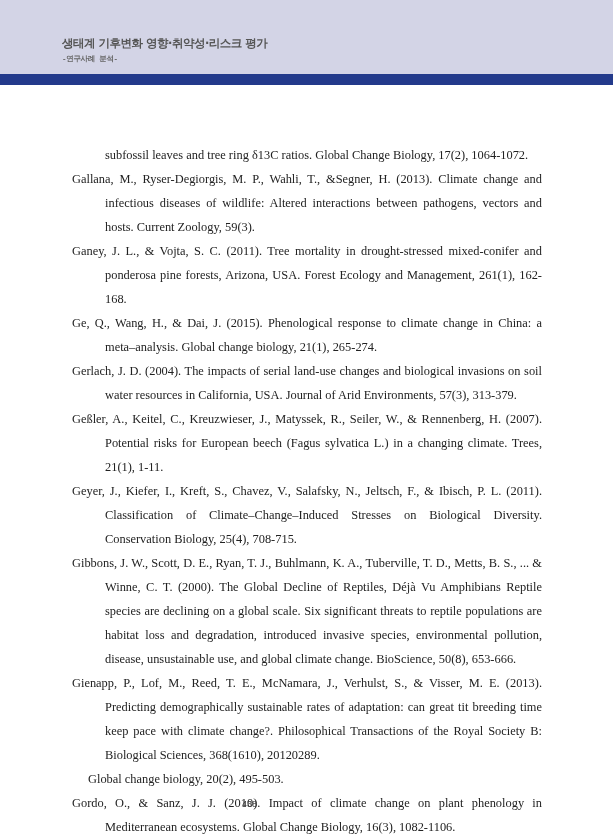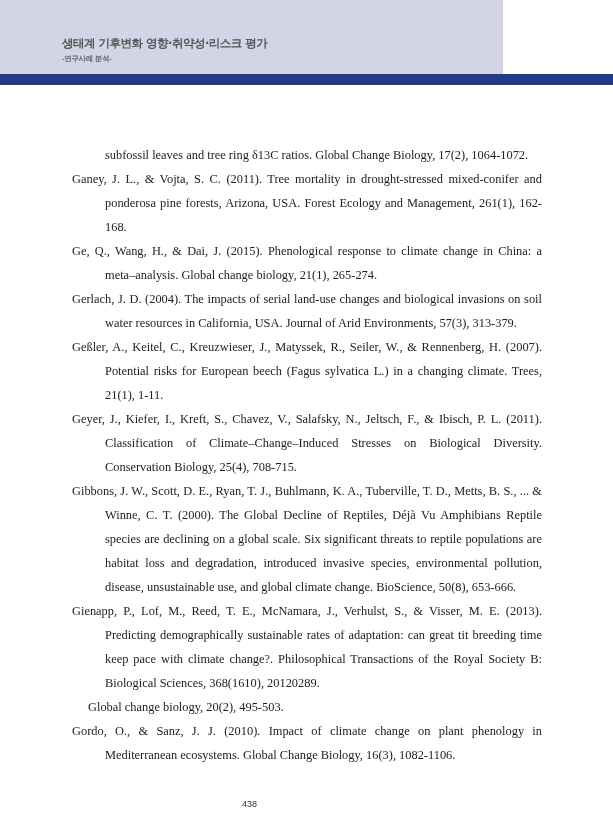--- a/index.html
+++ b/index.html
@@ -1,35 +1,35 @@
 <!DOCTYPE html>
 <html><head>
 <meta charset="utf-8">
 <style>
   html, body { margin: 0; padding: 0; }
   body {
     width: 613px; height: 840px; background: #ffffff; position: relative; overflow: hidden;
     font-family: "Liberation Serif", "DejaVu Serif", serif; color: #222;
   }
   .header-band {
-    position: absolute; left: 0; top: 0; width: 503px; height: 74px;
+    position: absolute; left: 0; top: 0; width: 613px; height: 74px;
     background: #d3d4e6;
   }
   .header-bar {
     position: absolute; left: 0; top: 74px; width: 613px; height: 11px;
     background: #233a8b;
   }
   .header-title {
     position: absolute; left: 62px; top: 36px;
     font-family: "DejaVu Sans", sans-serif; font-weight: bold;
     font-size: 11.5px; color: #555; letter-spacing: -0.5px; white-space: nowrap;
   }
   .header-subtitle {
     position: absolute; left: 62px; top: 54px;
-    font-family: Liberation Sans, sans-serif; font-weight: bold;
+    font-family: Liberation Mono, monospace; font-weight: bold;
     font-size: 7.5px; color: #666; letter-spacing: -0.3px; white-space: nowrap;
   }
   .refs {
     position: absolute; left: 72px; top: 114px; width: 470px;
   }
   .ref {
     font-size: 12.4px; line-height: 24px; text-align: justify;
     padding-left: 33px; text-indent: -33px; margin: 0;
   }
   .ref.cont { text-indent: 0; margin-top: 29px; }
@@ -43,20 +43,21 @@
 <body>
 
 <div class="header-band">
   <div class="header-title">생태계 기후변화 영향·취약성·리스크 평가</div>
   <div class="header-subtitle">-연구사례 분석-</div>
 </div>
 <div class="header-bar"></div>
 
 <div class="refs">
   <p class="ref cont">subfossil leaves and tree ring δ13C ratios. Global Change Biology, 17(2), 1064-1072.</p>
+  <p class="ref">Gallana, M., Ryser-Degiorgis, M. P., Wahli, T., &amp;Segner, H. (2013). Climate change and infectious diseases of wildlife: Altered interactions between pathogens, vectors and hosts. Current Zoology, 59(3).</p>
   <p class="ref">Ganey, J. L., &amp; Vojta, S. C. (2011). Tree mortality in drought-stressed mixed-conifer and ponderosa pine forests, Arizona, USA. Forest Ecology and Management, 261(1), 162-168.</p>
   <p class="ref">Ge, Q., Wang, H., &amp; Dai, J. (2015). Phenological response to climate change in China: a meta–analysis. Global change biology, 21(1), 265-274.</p>
   <p class="ref">Gerlach, J. D. (2004). The impacts of serial land-use changes and biological invasions on soil water resources in California, USA. Journal of Arid Environments, 57(3), 313-379.</p>
   <p class="ref">Geßler, A., Keitel, C., Kreuzwieser, J., Matyssek, R., Seiler, W., &amp; Rennenberg, H. (2007). Potential risks for European beech (Fagus sylvatica L.) in a changing climate. Trees, 21(1), 1-11.</p>
   <p class="ref">Geyer, J., Kiefer, I., Kreft, S., Chavez, V., Salafsky, N., Jeltsch, F., &amp; Ibisch, P. L. (2011). Classification of Climate–Change–Induced Stresses on Biological Diversity. Conservation Biology, 25(4), 708-715.</p>
   <p class="ref">Gibbons, J. W., Scott, D. E., Ryan, T. J., Buhlmann, K. A., Tuberville, T. D., Metts, B. S., ... &amp; Winne, C. T. (2000). The Global Decline of Reptiles, Déjà Vu Amphibians Reptile species are declining on a global scale. Six significant threats to reptile populations are habitat loss and degradation, introduced invasive species, environmental pollution, disease, unsustainable use, and global climate change. BioScience, 50(8), 653-666.</p>
   <p class="ref">Gienapp, P., Lof, M., Reed, T. E., McNamara, J., Verhulst, S., &amp; Visser, M. E. (2013). Predicting demographically sustainable rates of adaptation: can great tit breeding time keep pace with climate change?. Philosophical Transactions of the Royal Society B: Biological Sciences, 368(1610), 20120289.</p>
   <p class="ref noindent">Global change biology, 20(2), 495-503.</p>
   <p class="ref">Gordo, O., &amp; Sanz, J. J. (2010). Impact of climate change on plant phenology in Mediterranean ecosystems. Global Change Biology, 16(3), 1082-1106.</p>
 </div>

